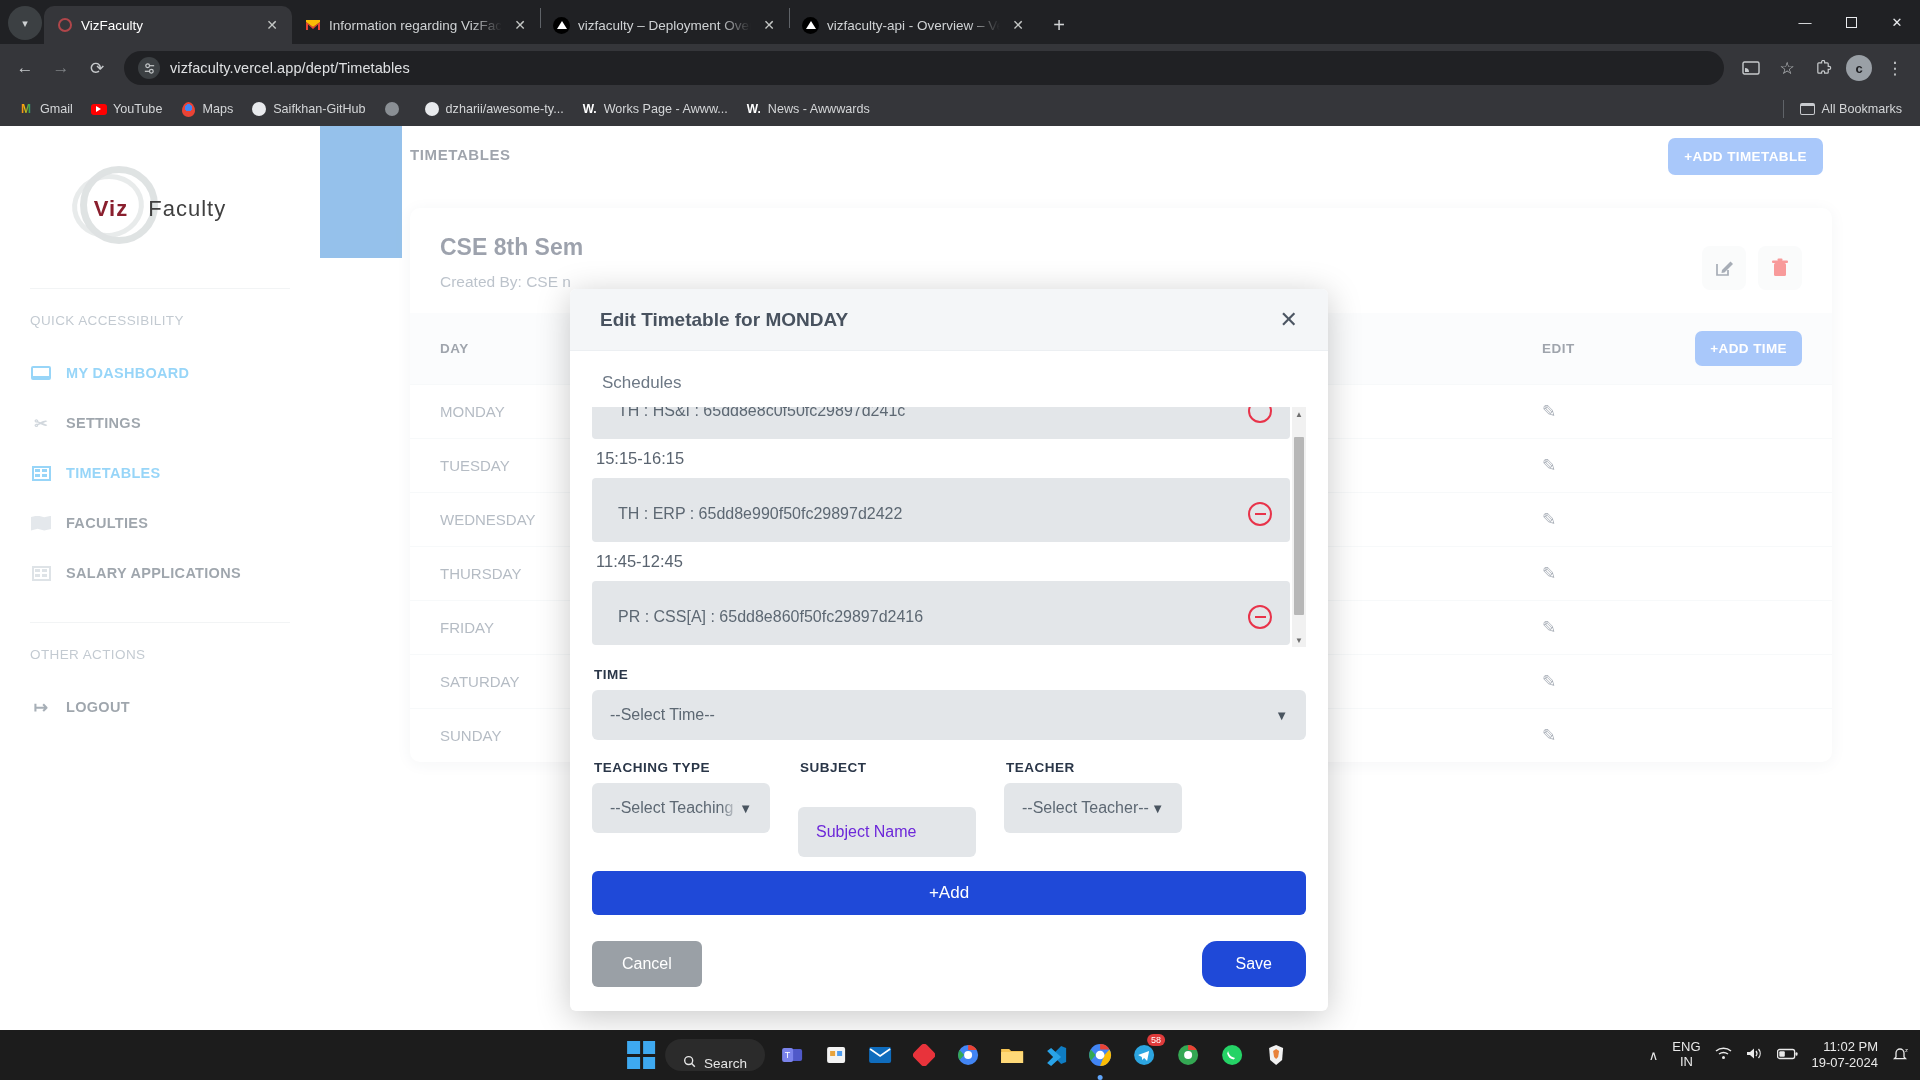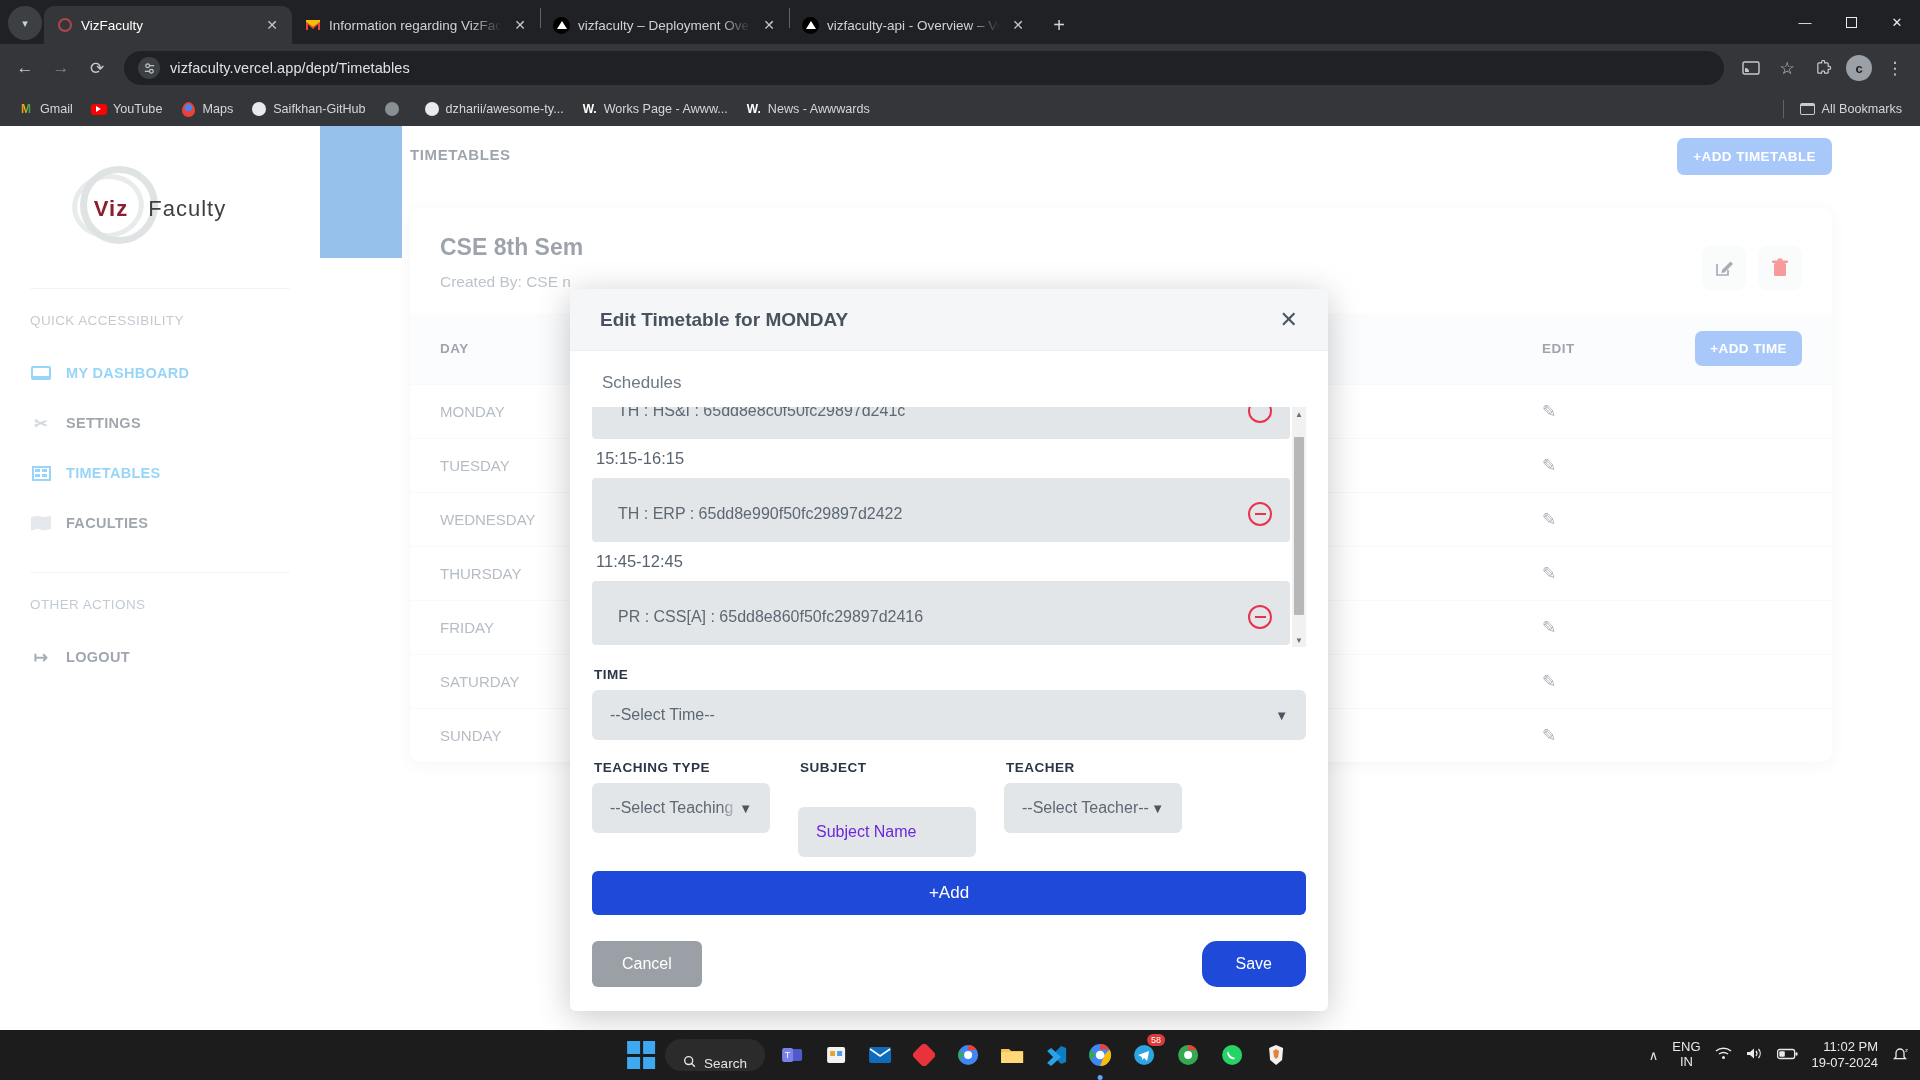--- a/index.html
+++ b/index.html
@@ -100,21 +100,21 @@
   .ic-grid span { background:#1aa3f0; }
   .ic-grid.gray { border-color:#b6c0ca; }
   .ic-grid.gray span { background:#b6c0ca; }
   .ic-map { width:20px;height:15px;background:#c3ccd4;clip-path: polygon(0 10%,33% 0,66% 12%,100% 2%,100% 90%,66% 100%,33% 88%,0 100%); }
   .ic-logout { font-size:17px; color:#3d4f60; }
 
   .content { position: absolute; left: 320px; top: 0; right: 0; bottom: 0; background: #ffffff; }
   .blue-strip { position: absolute; left: 0; top: 0; width: 82px; height: 132px; background: #1677d2; }
   .pg-title { position: absolute; left: 90px; top: 20px; font-size: 15px; font-weight: 700;
               color: #2a3648; letter-spacing: .6px; }
-  .add-tt-btn { position: absolute; right: 88px; top: 12px; background: #4285f4; color: #fff;
+  .add-tt-btn { position: absolute; right: 97px; top: 12px; background: #4285f4; color: #fff;
                 font-size: 13.5px; font-weight: 700; letter-spacing: .4px; padding: 11px 16px; border-radius: 7px; }
 
   .card { position: absolute; left: 90px; top: 82px; right: 88px; background: #fff;
           border-radius: 10px; box-shadow: 0 2px 16px rgba(20,40,70,.10); overflow: hidden; }
   .card-head { padding: 26px 30px 22px; }
   .card-title { font-size: 23px; font-weight: 700; color: #26324a; }
   .card-sub { margin-top: 12px; font-size: 15.5px; font-weight: 700; color: #3c4a5e; }
   .card-sub span { font-weight: 400; color: #6b7a8d; }
   .card-actions { position: absolute; right: 30px; top: 38px; display: flex; gap: 12px; }
   .act-btn { width: 44px; height: 44px; border-radius: 8px; background: #f3f5f7;
@@ -369,20 +369,31 @@
               <span></span>
             </span>
           </span>
         <span>TIMETABLES</span>
       </div>
       <div class="side-item">
         <span class="side-ico">
             <span class="ic-map"></span>
           </span>
         <span>FACULTIES</span>
+      </div>
+      <div class="side-item">
+        <span class="side-ico">
+            <span class="ic-grid gray">
+              <span></span>
+              <span></span>
+              <span></span>
+              <span></span>
+            </span>
+          </span>
+        <span>SALARY APPLICATIONS</span>
       </div>
 
       <div class="side-divider"></div>
       <div class="side-head">OTHER ACTIONS</div>
       <div class="side-item">
         <span class="side-ico ic-logout">↦</span>
         <span>LOGOUT</span>
       </div>
     </div>
 

